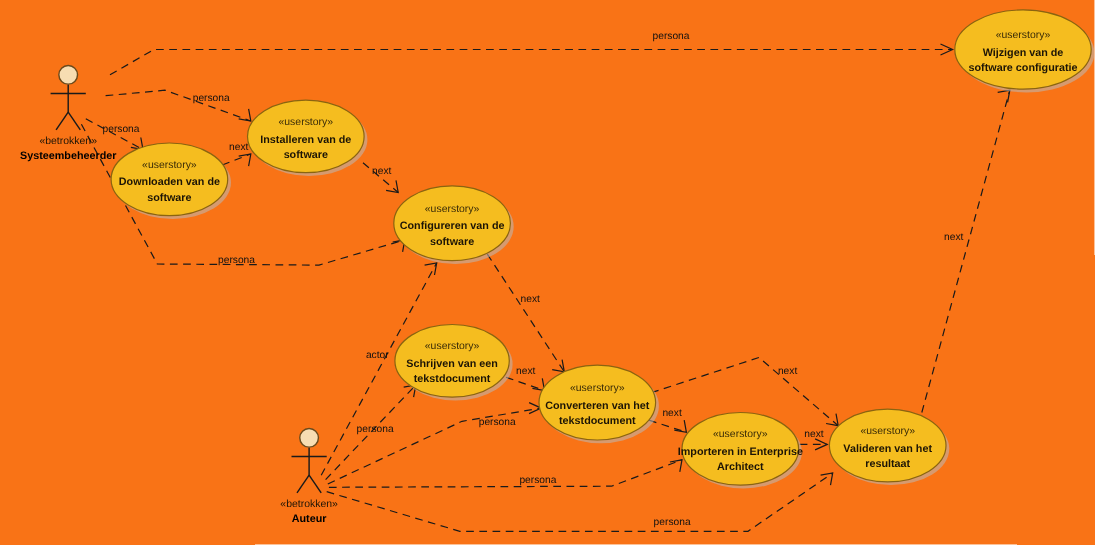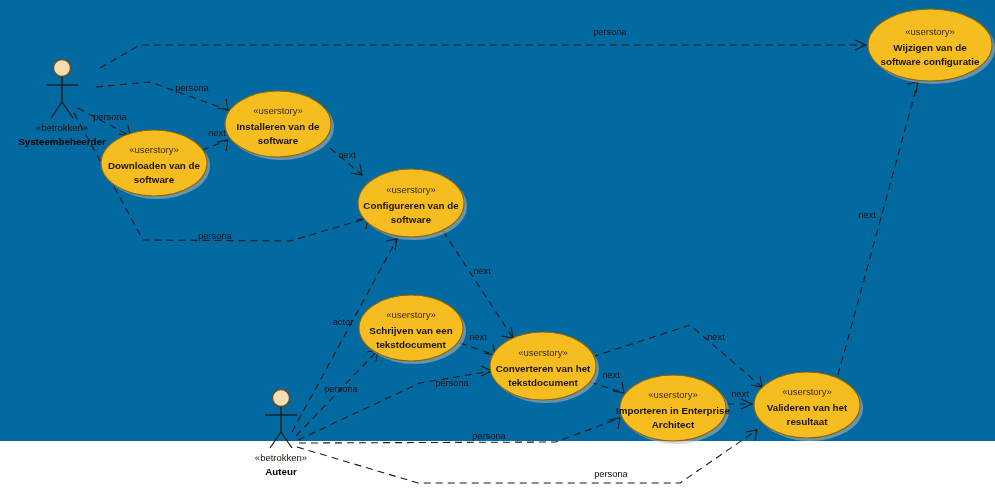--- a/index.html
+++ b/index.html
@@ -9,22 +9,22 @@
   }
   body {
     width: 995px;
     height: 495px;
     font-family: "Liberation Sans", sans-serif;
     overflow: hidden;
   }
   #diagram-root {
     position: relative;
     width: 995px;
-    height: 441px;
-    background: #0369a1;
+    height: 495px;
+    background: #f97316;
   }
   svg.canvas {
     position: absolute;
     left: 0;
     top: 0;
     width: 995px;
     height: 495px;
   }
   .uc-ellipse {
     fill: #f5bd1f;

